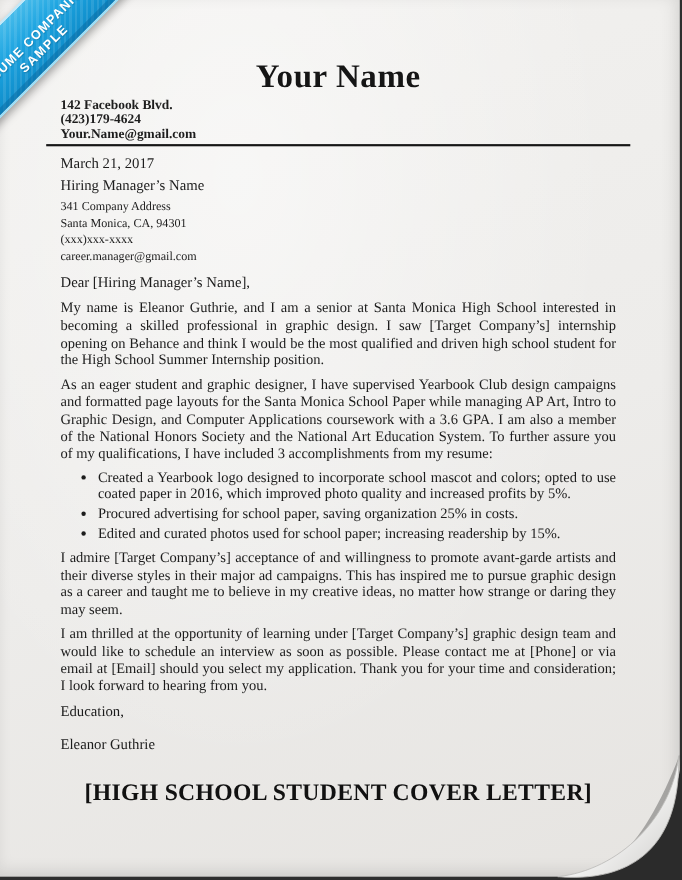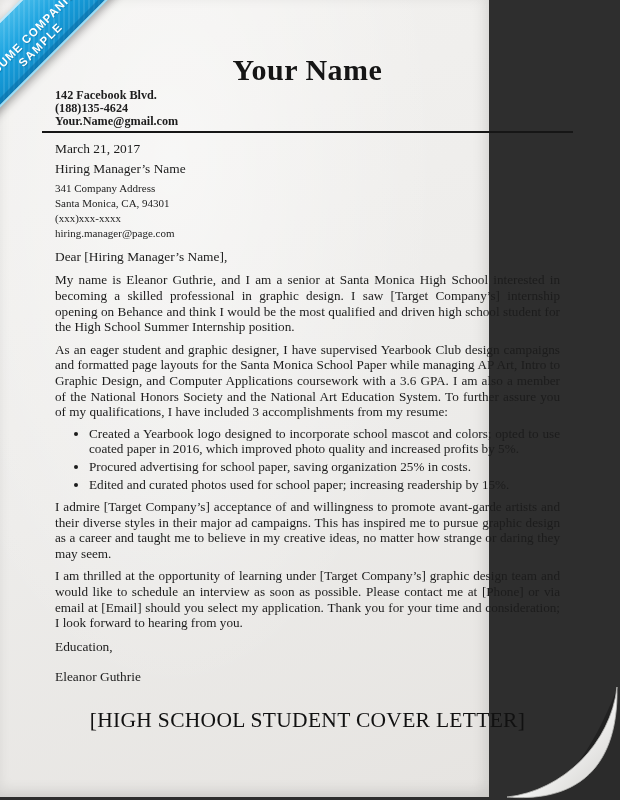--- a/index.html
+++ b/index.html
@@ -2,21 +2,21 @@
 <html><head>
 <meta charset="utf-8">
 <style>
   html,body{margin:0;padding:0;}
   body{
     width:620px;height:800px;position:relative;overflow:hidden;
     background:#2e2e2e;
     font-family:"Liberation Serif","DejaVu Serif",serif;
   }
   .page{
-    position:absolute;left:0;top:0;width:489px;height:797px;
+    position:absolute;left:0;top:0;width:618px;height:797px;
     background:
       radial-gradient(ellipse at 35% 20%, rgba(255,255,255,0.5), rgba(255,255,255,0) 60%),
       linear-gradient(160deg,#f2f1ef 0%,#edecea 55%,#e6e4e1 100%);
     box-shadow:inset 0 -8px 12px rgba(0,0,0,0.07), inset -8px 0 12px rgba(0,0,0,0.05);
   }
   .content{
     position:absolute;left:55px;top:0;width:505px;color:#1c1c1c;
   }
   .spacer-top{height:54px;}
   .sender-name{
@@ -28,21 +28,21 @@
   .date-line{margin:8px 0 0;font-size:13.4px;line-height:16px;font-family:Liberation Serif, serif;}
   .recipient-name{margin:4px 0 0;font-size:13.4px;line-height:16px;}
   .recipient-block{margin:4px 0 0;font-size:11px;line-height:15px;}
   .salutation{margin:8px 0 0;font-size:13.4px;line-height:16px;}
   .body-p{margin:7px 0 0;font-size:13.2px;line-height:15.6px;text-align:justify;}
   ul.accomplishments{margin:6px 0 4px;padding-left:34px;}
   ul.accomplishments li{margin-top:2px;font-size:13.2px;line-height:15.6px;text-align:justify;}
   .closing{margin:8px 0 0;font-size:13.4px;line-height:16px;}
   .signature{margin:14px 0 0;font-size:13.4px;line-height:16px;}
   .footer-title{
-    margin:22px 0 0;text-align:center;font-weight:normal;font-size:21.5px;line-height:26px;
+    margin:22px 0 0;text-align:center;font-weight:bold;font-size:21.5px;line-height:26px;
     letter-spacing:0.3px;color:#111;
   }
   
   .ribbon{
     position:absolute;left:-85px;top:3px;width:230px;height:58px;
     transform:rotate(-45deg);
     background:
       repeating-linear-gradient(135deg, rgba(255,255,255,0.10) 0 2px, rgba(255,255,255,0) 2px 5px),
       linear-gradient(180deg,#46bbea 0%,#1ba3e0 45%,#0f8cc9 100%);
     border-top:2px solid #c2e8f8;
@@ -62,33 +62,33 @@
 </head>
 <body>
 
 <div class="page">
   <div class="content">
     <div class="spacer-top"></div>
 
     <h1 class="sender-name">Your Name</h1>
     <div class="contact">
       <div>142 Facebook Blvd.</div>
-      <div>(188)135-4624</div>
+      <div>(423)179-4624</div>
       <div>Your.Name@gmail.com</div>
     </div>
 
     <hr class="rule">
 
     <p class="date-line">March 21, 2017</p>
     <p class="recipient-name">Hiring Manager’s Name</p>
     <div class="recipient-block">
       <div>341 Company Address</div>
       <div>Santa Monica, CA, 94301</div>
       <div>(xxx)xxx-xxxx</div>
-      <div>hiring.manager@page.com</div>
+      <div>career.manager@gmail.com</div>
     </div>
 
     <p class="salutation">Dear [Hiring Manager’s Name],</p>
 
     <p class="body-p">My name is Eleanor Guthrie, and I am a senior at Santa Monica High School interested in becoming a skilled professional in graphic design. I saw [Target Company’s] internship opening on Behance and think I would be the most qualified and driven high school student for the High School Summer Internship position.</p>
     <p class="body-p">As an eager student and graphic designer, I have supervised Yearbook Club design campaigns and formatted page layouts for the Santa Monica School Paper while managing AP Art, Intro to Graphic Design, and Computer Applications coursework with a 3.6 GPA. I am also a member of the National Honors Society and the National Art Education System. To further assure you of my qualifications, I have included 3 accomplishments from my resume:</p>
 
     <ul class="accomplishments">
       <li>Created a Yearbook logo designed to incorporate school mascot and colors; opted to use coated paper in 2016, which improved photo quality and increased profits by 5%.</li>
       <li>Procured advertising for school paper, saving organization 25% in costs.</li>

